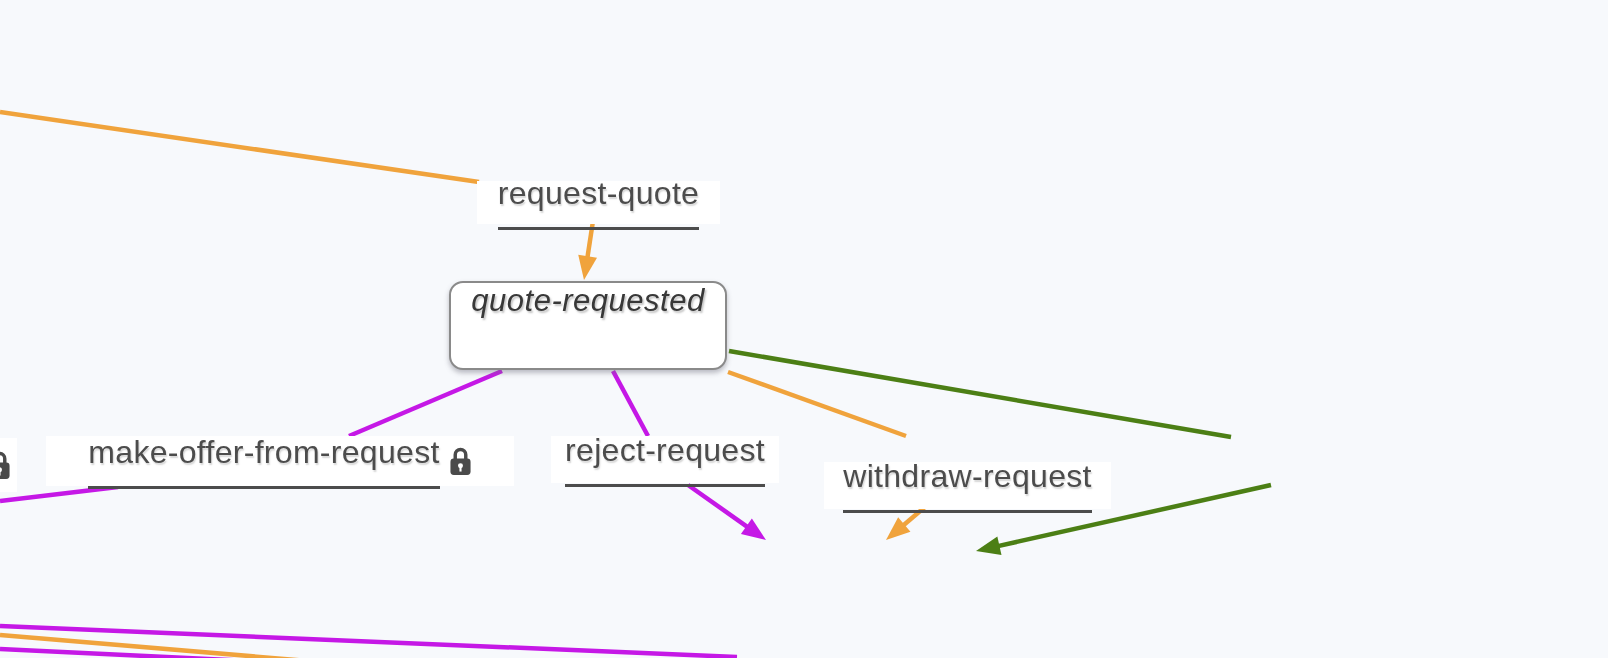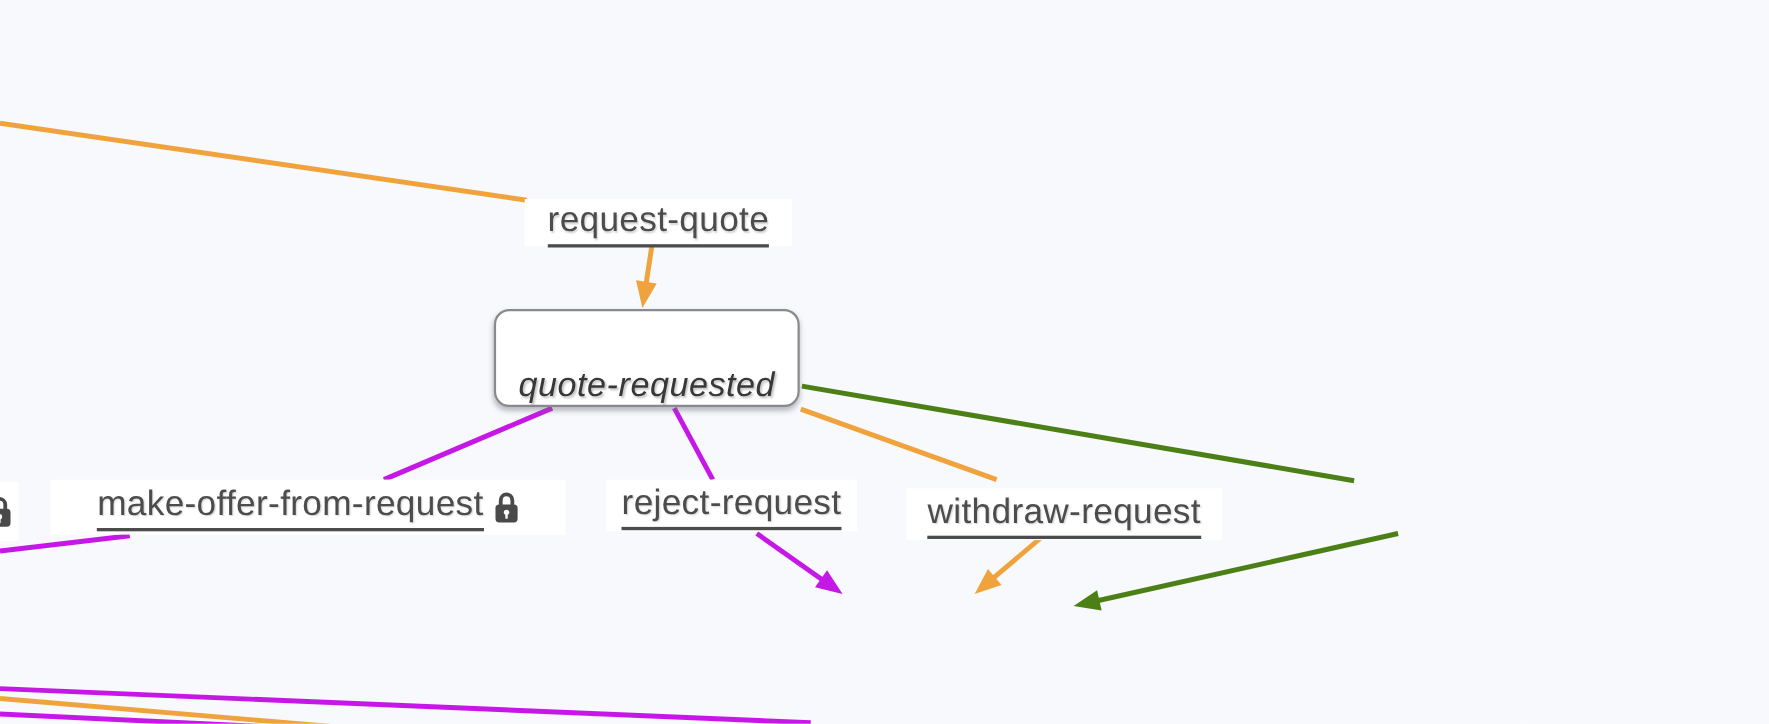--- a/index.html
+++ b/index.html
@@ -3,43 +3,43 @@
 <meta charset="utf-8">
 <style>
   html,body{margin:0;padding:0;}
   .stage{
     position:relative;width:1608px;height:658px;overflow:hidden;
     background:var(--background,#F7F9FC);
     font-family:"Liberation Sans",sans-serif;
   }
   .edges{position:absolute;left:0;top:0;width:1608px;height:658px;}
   .node{
-    position:absolute;display:flex;align-items:flex-end;justify-content:center;
+    position:absolute;display:flex;align-items:flex-start;justify-content:center;
     background:var(--node-fill,#fff);
     border:2px solid var(--node-border,#8a8a8a);
     border-radius:14px;
     box-shadow:0 3px 5px rgba(110,110,125,.45);
     color:var(--node-text,#383838);
     font-style:italic;font-size:31px;letter-spacing:.5px;
     text-shadow:1.5px 2px 2px rgba(80,80,80,.35);
   }
   .node-quote-requested{left:449px;top:281px;width:274px;height:85px;}
   .node-request-rejected{left:665px;top:537px;width:304px;height:85px;}
   .action{
     position:absolute;display:flex;align-items:center;justify-content:center;gap:9px;
     background:var(--label-bg,#fff);
     color:var(--label-text,#4c4c4c);
     font-size:32px;letter-spacing:.3px;
     text-shadow:1px 1.5px 1.5px rgba(90,90,90,.25);
   }
-  .action .txt{border-bottom:3px solid var(--label-text,#4c4c4c);padding-bottom:4px;}
+  .action .txt{border-bottom:3px solid var(--label-text,#4c4c4c);padding-bottom:15px;}
   .a-request-quote{left:477px;top:181px;width:243px;height:43px;}
   .a-make-offer{left:46px;top:436px;width:468px;height:50px;}
   .a-reject{left:551px;top:436px;width:228px;height:47px;}
-  .a-withdraw{left:824px;top:444px;width:287px;height:47px;}
+  .a-withdraw{left:824px;top:462px;width:287px;height:47px;}
   .a-operator{left:1163px;top:436px;width:404px;height:47px;}
   .a-clipped-lock{left:0;top:438px;width:17px;height:54px;overflow:visible;justify-content:flex-start;}
   .a-clipped-lock .lock{margin-left:-12px;}
   .lock{flex:0 0 auto;}
 </style>
 </head>
 <body>
 
 <div class="stage">
 

